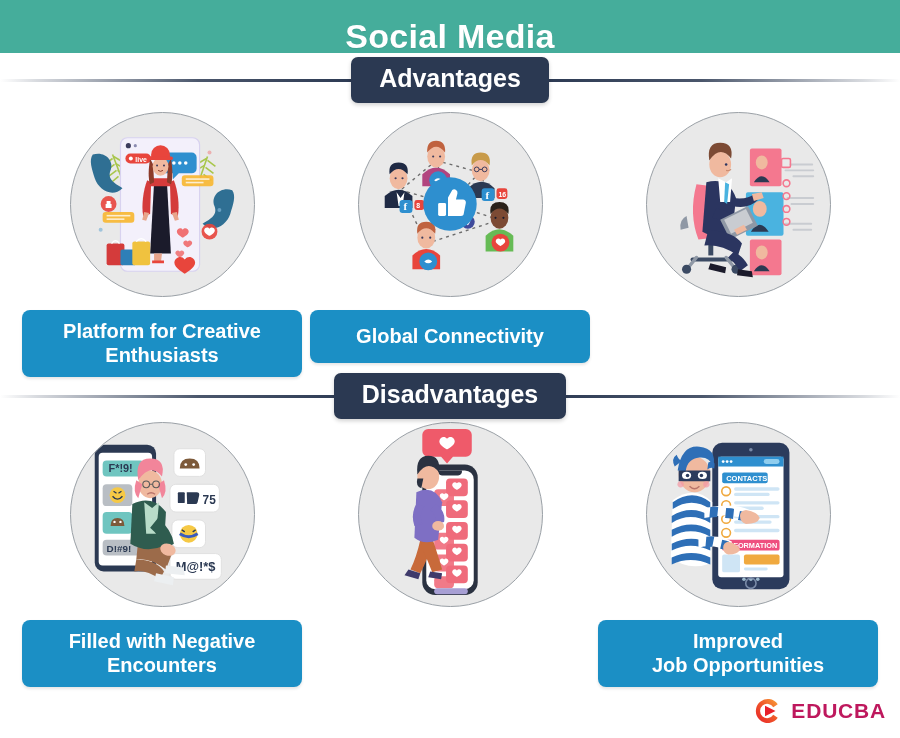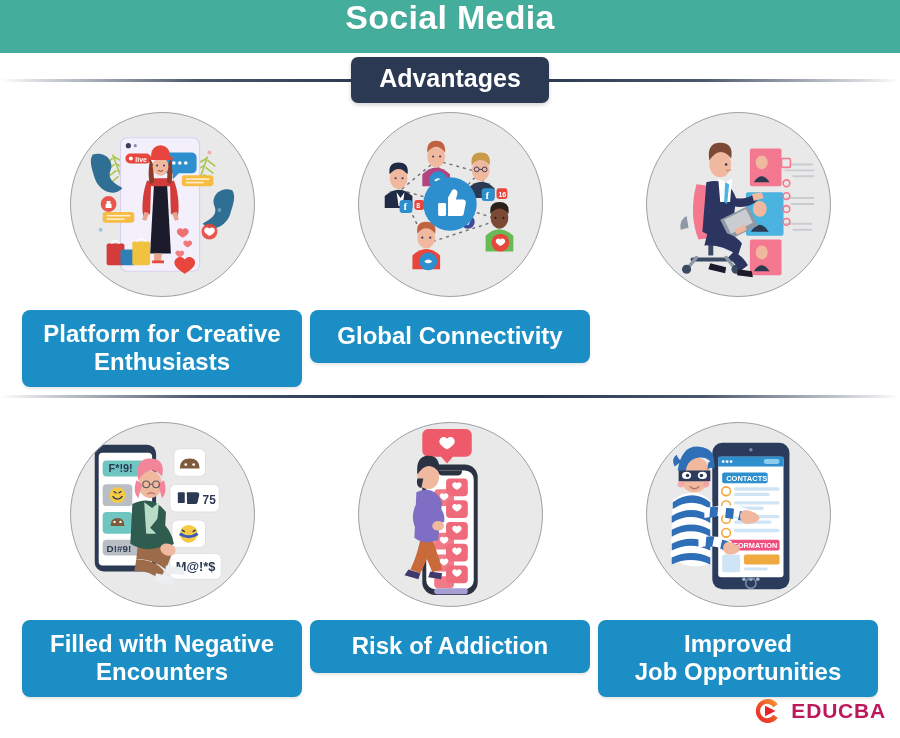--- a/index.html
+++ b/index.html
@@ -19,21 +19,21 @@
     background: #ffffff;
   }
 
   
   .header-band {
     position: absolute;
     left: 0; top: 0;
     width: 900px; height: 53px;
     background: #45ad9b;
     display: flex;
-    align-items: flex-start;
+    align-items: flex-end;
     justify-content: center;
   }
   .header-title {
     color: #ffffff;
     font-size: 34px;
     font-weight: bold;
     letter-spacing: 0.3px;
     line-height: 1;
     text-shadow: 0 1px 1px rgba(0,0,0,0.08);
   }
@@ -109,21 +109,21 @@
     overflow: hidden;
   }
   .illus-circle svg { display: block; width: 100%; height: 100%; }
 
   .card-label {
     margin-top: 13px;
     width: 280px;
     background: #1b8fc5;
     color: #ffffff;
     border-radius: 8px;
-    font-size: 24px;
+    font-size: 20px;
     font-weight: bold;
     line-height: 1.18;
     text-align: center;
     padding: 10px 8px;
     min-height: 53px;
     display: flex;
     align-items: center;
     justify-content: center;
     box-shadow: 0 2px 3px rgba(0,0,0,0.10);
     white-space: pre-line;
@@ -412,20 +412,21 @@
           <path d="M88 140 q10 6 14 14 l-8 6 q-6 -10 -12 -14 z" fill="#2b3560"></path>
           <path d="M92 158 l14 2 l1 6 l-16 -2 z" fill="#1b1b2b"></path>
           <path d="M64 152 l16 4 l-1 6 l-17 -4 z" fill="#1b1b2b"></path>
         </svg>
       </div>
     </div>
   </div>
 
   <div class="section-divider" id="divider-disadvantages">
     <div class="divider-line"></div>
+    <div class="section-badge">Disadvantages</div>
   </div>
 
   <div class="row" id="row-disadvantages">
 
     <div class="card">
       <div class="illus-circle">
         <svg viewBox="0 0 185 185" xmlns="http://www.w3.org/2000/svg">
 
           <rect x="24" y="22" width="62" height="128" rx="9" fill="#2b3952"></rect>
           <rect x="28" y="30" width="54" height="114" rx="4" fill="#ffffff"></rect>
@@ -537,21 +538,20 @@
             <path d="M78 82 q10 8 8 18 l-8 2 q0 -10 -6 -14 z" fill="#7e6fc4"></path>
             <ellipse cx="80" cy="104" rx="6" ry="5" fill="#f0b99f"></ellipse>
             <path d="M58 82 q-6 10 -2 22 l8 -2 q-4 -10 2 -18 z" fill="#7e6fc4"></path>
 
             <ellipse cx="70" cy="54" rx="11" ry="13" fill="#f0b99f"></ellipse>
             <path d="M59 52 q11 -16 22 -2 q2 -17 -11 -17 q-13 0 -11 19 z" fill="#2b3241"></path>
             <path d="M59 56 q-2 8 4 10 l2 -10 z" fill="#2b3241"></path>
           </g>
         </svg>
       </div>
-      <div class="card-label single">Risk of Addiction</div>
     </div>
 
     <div class="card">
       <div class="illus-circle">
         <svg viewBox="0 0 185 185" xmlns="http://www.w3.org/2000/svg">
 
           <rect x="66" y="20" width="78" height="148" rx="10" fill="#2b3b5c"></rect>
           <circle cx="105" cy="27" r="1.8" fill="#7a8ba8"></circle>
           <rect x="72" y="34" width="66" height="122" rx="3" fill="#ffffff"></rect>
 

